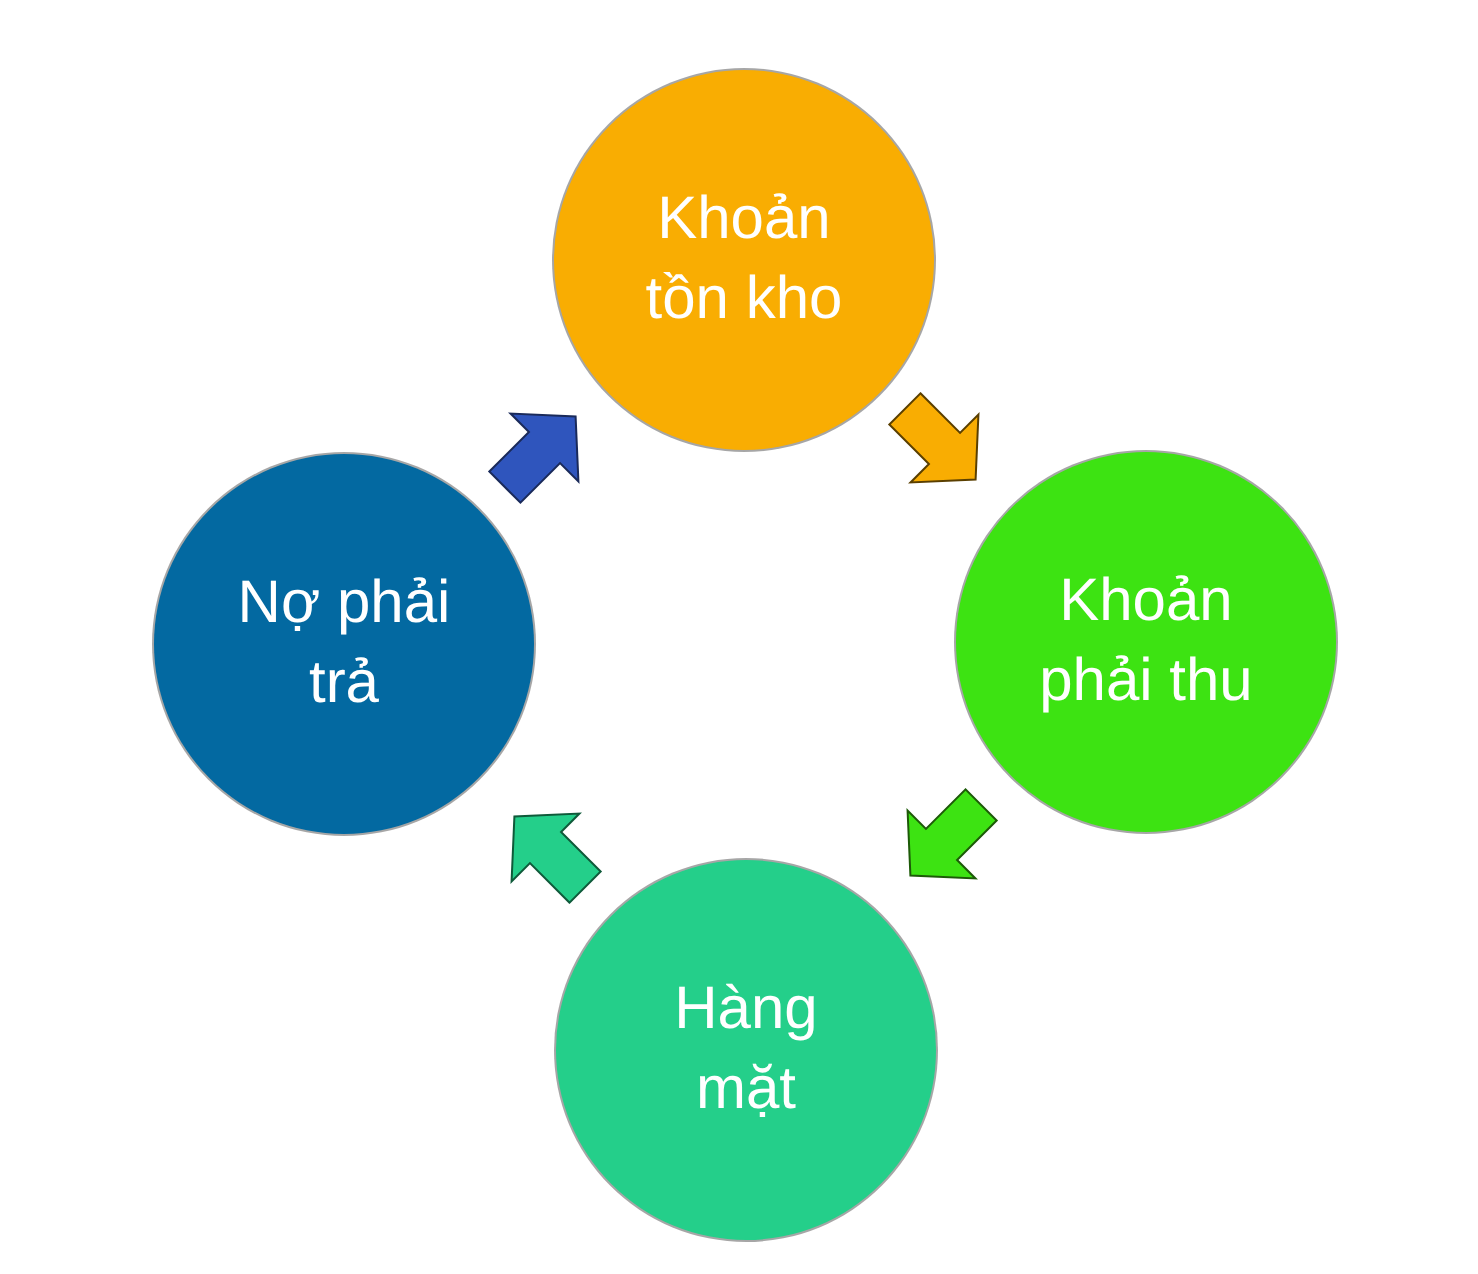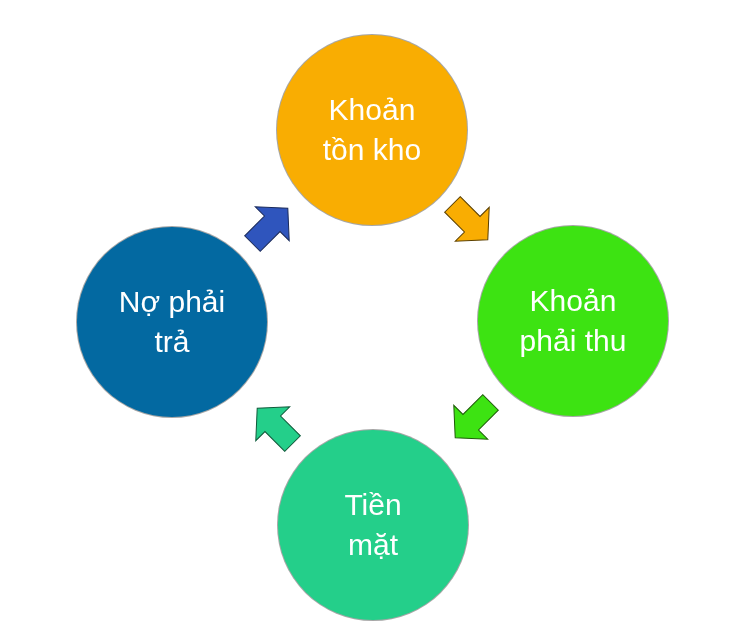--- a/index.html
+++ b/index.html
@@ -34,20 +34,20 @@
   <span>Khoản
 tồn kho</span>
 </div>
 
 <div class="node" style="left:478px; top:226px; width:190px; height:190px; background:#3DE312;">
   <span>Khoản
 phải thu</span>
 </div>
 
 <div class="node" style="left:278px; top:430px; width:190px; height:190px; background:#24CF8A;">
-  <span>Tiền
+  <span>Hàng
 mặt</span>
 </div>
 
 <div class="node" style="left:77px; top:227px; width:190px; height:190px; background:#0369a1;">
   <span>Nợ phải
 trả</span>
 </div>
 
 </body></html>

